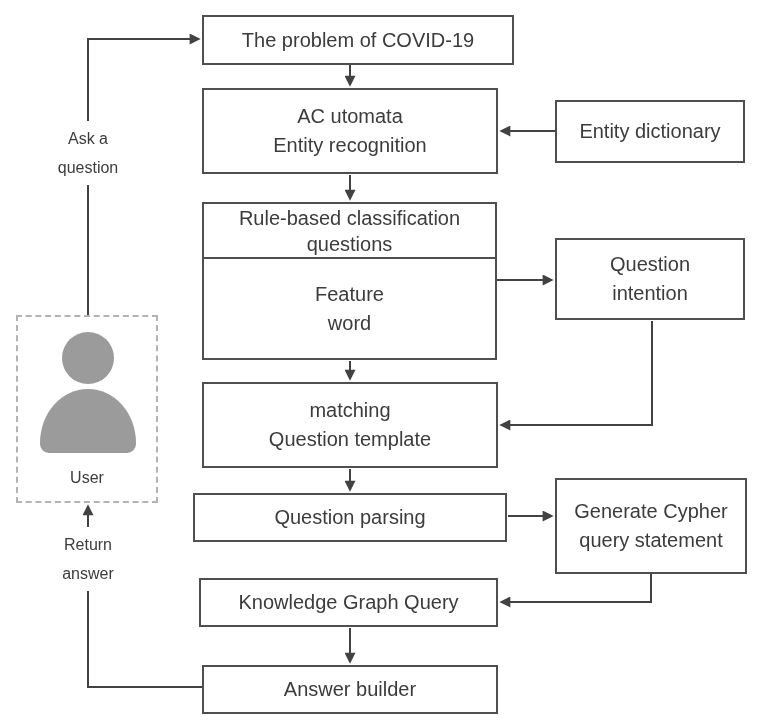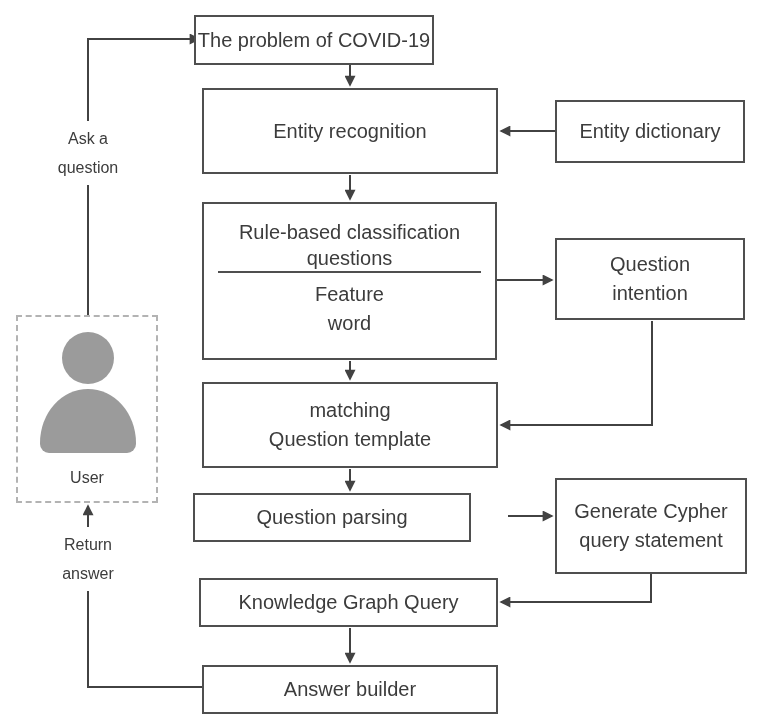--- a/index.html
+++ b/index.html
@@ -18,21 +18,21 @@
   #connectors{position:absolute;left:0;top:0;z-index:1;}
   #connectors path{stroke:var(--connector,#424242);stroke-width:2;fill:none;}
   #connectors marker path{fill:var(--connector,#424242);stroke:none;}
   .box{
     position:absolute;box-sizing:border-box;z-index:2;background:#fff;
     border:2px solid var(--box-border,#4f4f4f);
     display:flex;align-items:center;justify-content:center;text-align:center;
     font-size:20px;
   }
   .ln{display:block;line-height:29px;}
-  .rule{flex-direction:column;align-items:stretch;justify-content:flex-start;padding:14px;}
+  .rule{flex-direction:column;align-items:stretch;justify-content:flex-start;padding:0;}
   .rule-top{height:55px;box-sizing:border-box;border-bottom:2px solid var(--box-border,#4f4f4f);
     display:flex;align-items:center;justify-content:center;}
   .rule-top .ln{line-height:26px;}
   .rule-bottom{flex:1;display:flex;align-items:stretch;}
   .rule-cell{flex:1;display:flex;align-items:center;justify-content:center;text-align:center;}
   .rule-cell.left{flex:0 0 145px;border-right:2px solid var(--box-border,#4f4f4f);}
   .user-box{
     position:absolute;left:16px;top:315px;width:142px;height:188px;box-sizing:border-box;
     border:2px dashed var(--dashed-border,#b3b3b3);background:#fff;z-index:2;
   }
@@ -64,28 +64,29 @@
     <path d="M350 361 V379" marker-end="url(#ah)"></path>
     <path d="M652 321 V425 H501" marker-end="url(#ah)"></path>
     <path d="M350 469 V490" marker-end="url(#ah)"></path>
     <path d="M508 516 H552" marker-end="url(#ah)"></path>
     <path d="M651 559 V602 H501" marker-end="url(#ah)"></path>
     <path d="M350 628 V662" marker-end="url(#ah)"></path>
     <path d="M202 687 H88 V506" marker-end="url(#ah)"></path>
     <path d="M88 315 V39 H199" marker-end="url(#ah)"></path>
   </svg>
 
-  <div class="box" style="left:194px;top:15px;width:240px;height:50px">
+  <div class="box" style="left:202px;top:15px;width:312px;height:50px">
     <div>
         <span class="ln">The problem of COVID-19</span>
       </div>
   </div>
 
   <div class="box" style="left:202px;top:88px;width:296px;height:86px">
     <div>
+      <span class="ln">AC utomata</span>
       <span class="ln">Entity recognition</span>
     </div>
   </div>
 
   <div class="box" style="left:555px;top:100px;width:190px;height:63px">
     <div>
         <span class="ln">Entity dictionary</span>
       </div>
   </div>
 
@@ -113,21 +114,21 @@
     </div>
   </div>
 
   <div class="box" style="left:202px;top:382px;width:296px;height:86px">
     <div>
       <span class="ln">matching</span>
       <span class="ln">Question template</span>
     </div>
   </div>
 
-  <div class="box" style="left:193px;top:493px;width:278px;height:49px">
+  <div class="box" style="left:193px;top:493px;width:314px;height:49px">
     <div>
         <span class="ln">Question parsing</span>
       </div>
   </div>
 
   <div class="box" style="left:555px;top:478px;width:192px;height:96px">
     <div>
       <span class="ln">Generate Cypher</span>
       <span class="ln">query statement</span>
     </div>

